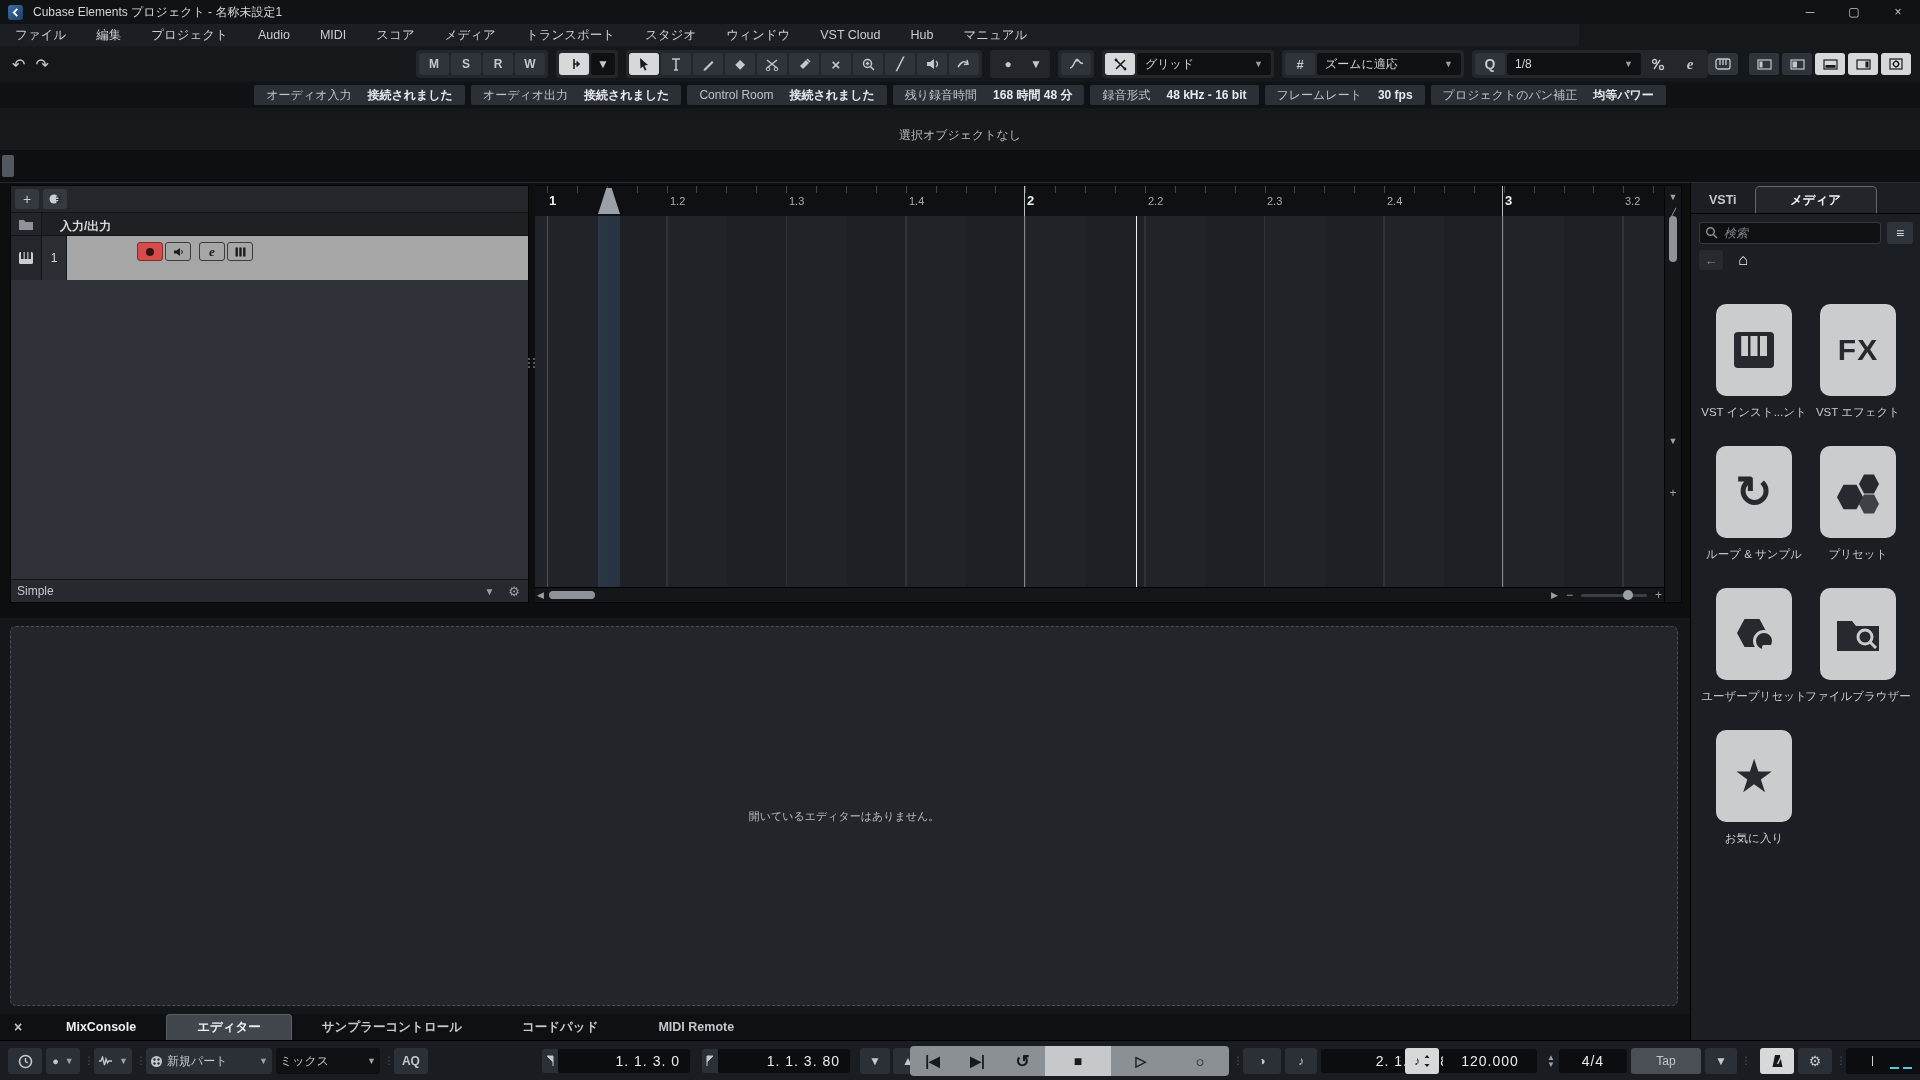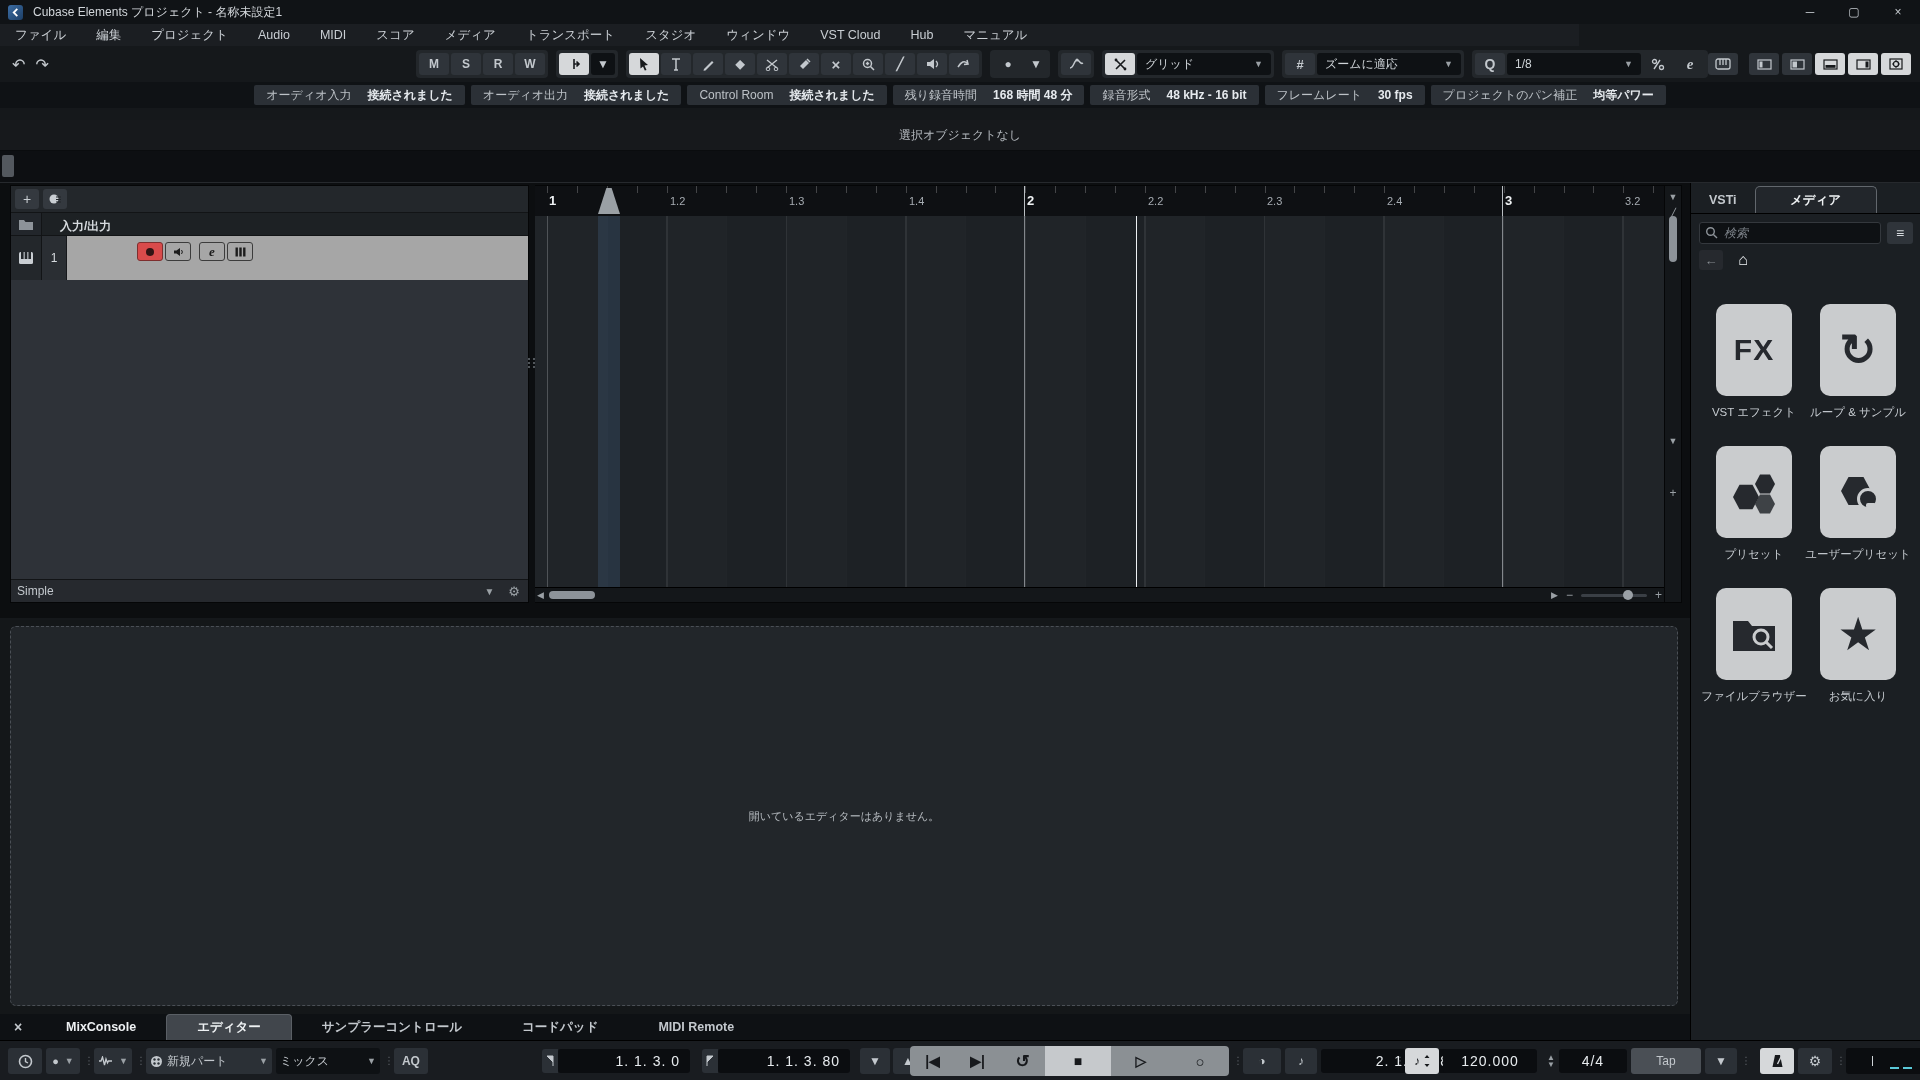--- a/index.html
+++ b/index.html
@@ -534,20 +534,32 @@
     <span class="list-btn">≡</span>
   </div>
   <div class="rz-nav">
     <span class="nav-back">←</span>
     <span class="nav-home">⌂</span>
   </div>
 
   <div class="tiles">
     <div class="tilecell">
       <div class="tile">
+        <svg width="44" height="40" viewBox="0 0 44 40">
+            <rect x="2" y="2" width="40" height="36" rx="4" fill="#26292e"></rect>
+            <rect x="9" y="6" width="7" height="20" fill="#caccce"></rect>
+            <rect x="18.5" y="6" width="7" height="20" fill="#caccce"></rect>
+            <rect x="28" y="6" width="7" height="20" fill="#caccce"></rect>
+            <rect x="9" y="6" width="7" height="20" fill="#26292e" transform="translate(2,0) scale(0.45,1)"></rect>
+          </svg>
+      </div>
+      <span class="tile-label">VST インスト...ント</span>
+    </div>
+    <div class="tilecell">
+      <div class="tile">
           <span class="fx-glyph">FX</span>
         </div>
       <span class="tile-label">VST エフェクト</span>
     </div>
     <div class="tilecell">
       <div class="tile">
           <span class="loop-glyph">↻</span>
         </div>
       <span class="tile-label">ループ &amp; サンプル</span>
     </div>

